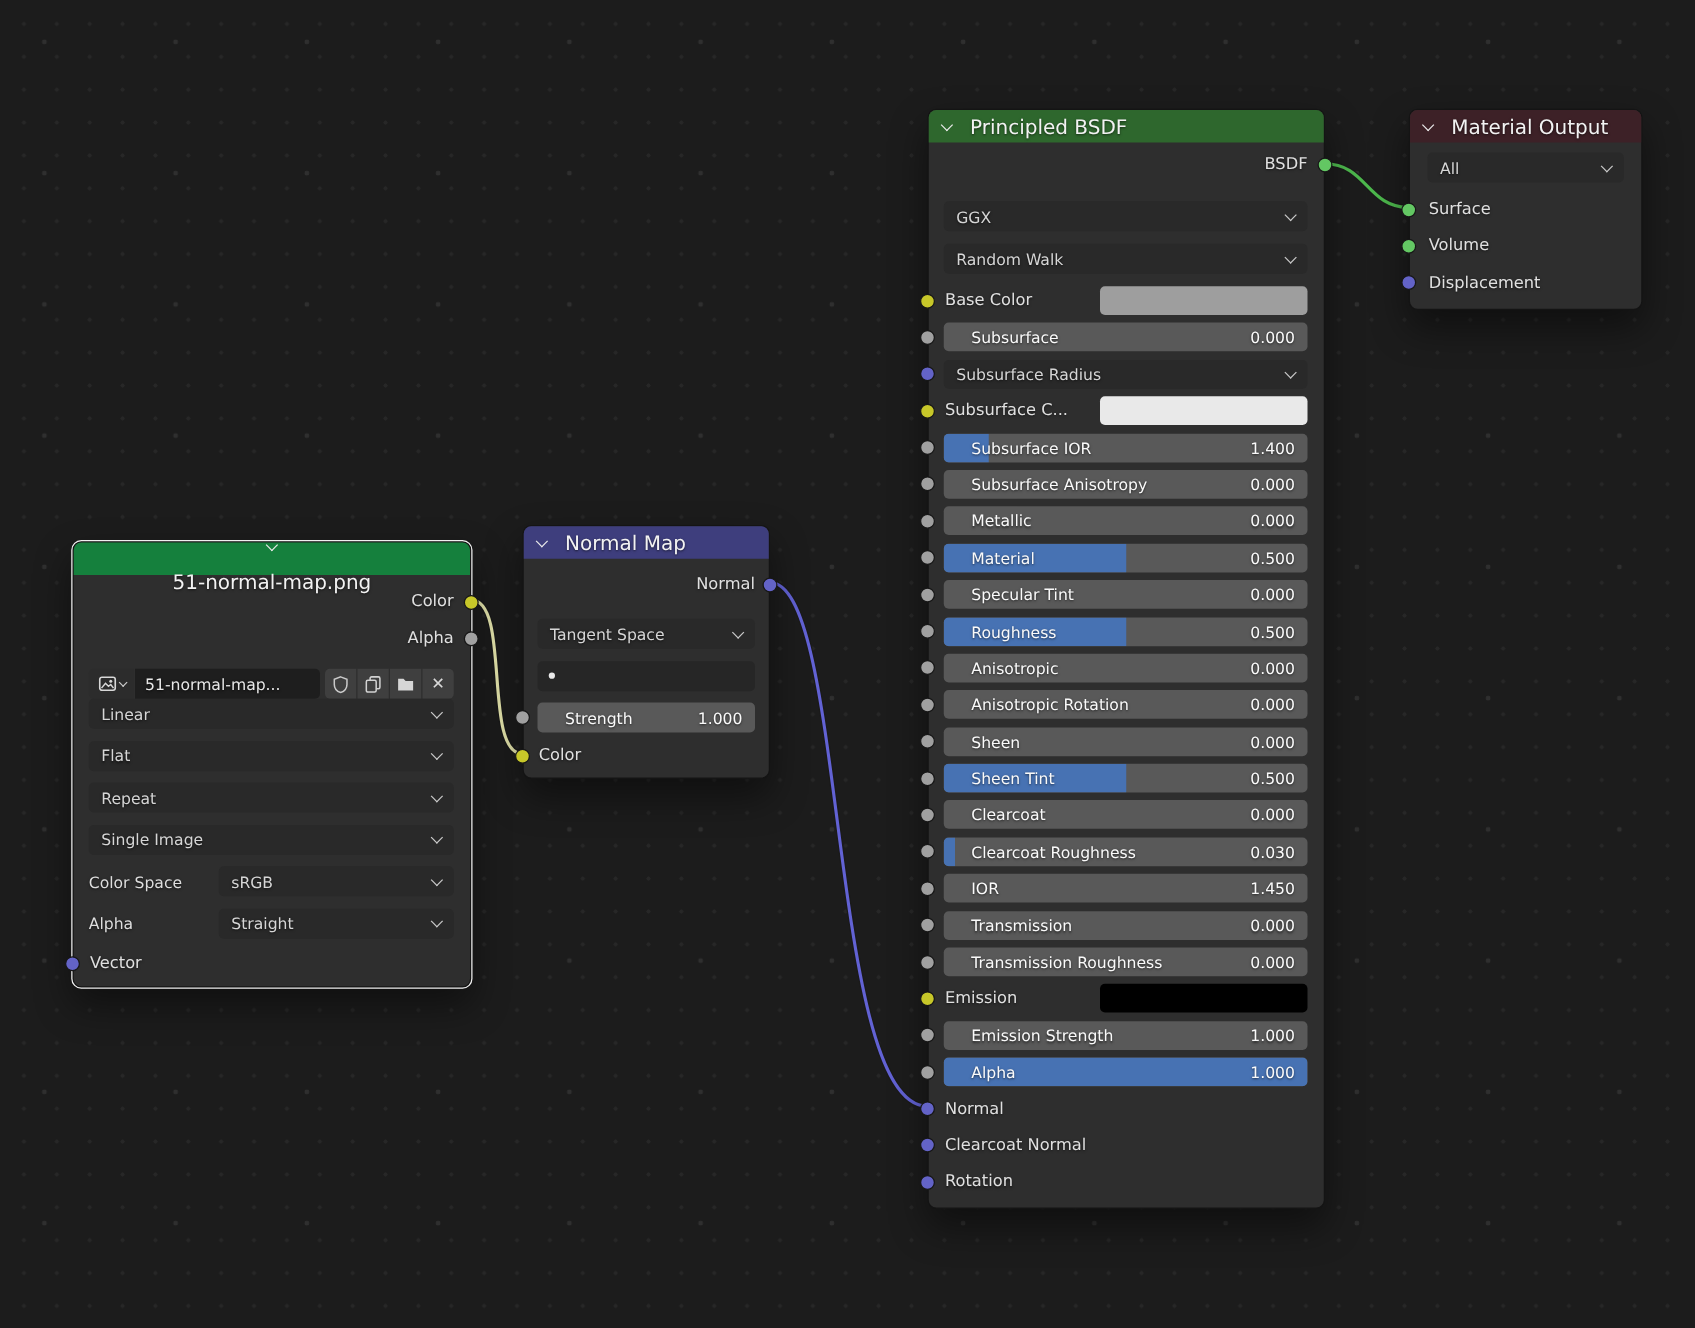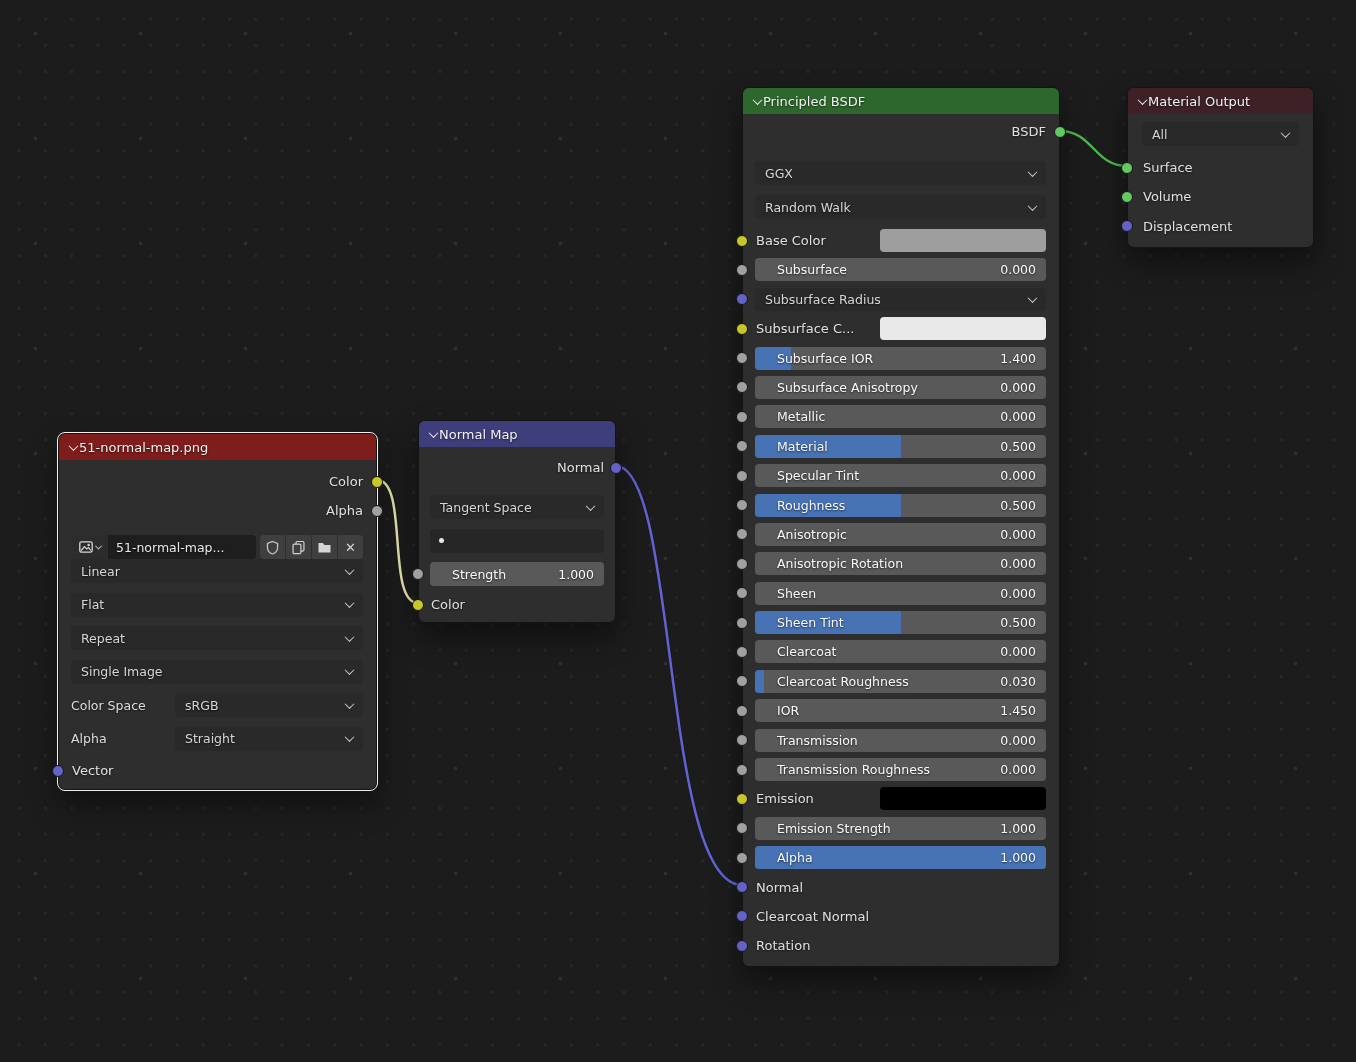--- a/index.html
+++ b/index.html
@@ -20,23 +20,23 @@
   #wires { position:absolute; left:0; top:0; z-index:0; }
 
   .node {
     position:absolute; z-index:1;
     border:1px solid #141414; border-radius:7px;
     background:#2e2e2e;
     box-shadow:0 14px 30px rgba(0,0,0,.45);
   }
   .node.selected { outline:1.5px solid #f0f0f0; }
   .nheader {
-    height:26px; display:flex; align-items:center; gap:2px;
+    height:26px; display:flex; align-items:center; gap:15px;
     padding:0 11px; border-radius:6px 6px 0 0;
-    font-size:13px; color:#f2f2f2; text-shadow:0 1px 2px rgba(0,0,0,.6);
+    font-size:16px; color:#f2f2f2; text-shadow:0 1px 2px rgba(0,0,0,.6);
   }
   .nbody { position:relative; border-radius:0 0 6px 6px; }
 
   .chev {
     width:7px; height:7px; flex:none;
     border-right:1.6px solid #cbcbcb; border-bottom:1.6px solid #cbcbcb;
     transform:rotate(45deg) translate(-1px,-1px);
   }
   .hchev { border-color:#ececec; }
 
@@ -128,21 +128,21 @@
   <svg id="wires" width="1356" height="1062">
       <path d="M377,480 C409,480 386,603 418,603" fill="none" stroke="#1a1a1a" stroke-width="4.4" stroke-linecap="round"></path>
       <path d="M377,480 C409,480 386,603 418,603" fill="none" stroke="#e6e6ad" stroke-width="2.5" stroke-linecap="round"></path>
       <path d="M616,466 C678,466 662,885 742,885" fill="none" stroke="#1a1a1a" stroke-width="4.4" stroke-linecap="round"></path>
       <path d="M616,466 C678,466 662,885 742,885" fill="none" stroke="#6262d4" stroke-width="2.5" stroke-linecap="round"></path>
       <path d="M1060,131 C1093,131 1094,166 1127,166" fill="none" stroke="#1a1a1a" stroke-width="4.4" stroke-linecap="round"></path>
       <path d="M1060,131 C1093,131 1094,166 1127,166" fill="none" stroke="#4db84d" stroke-width="2.5" stroke-linecap="round"></path>
     </svg>
 
   <div class="node selected" id="node-image">
-    <div class="nheader" style="background: #7f1d1d;">
+    <div class="nheader" style="background: #15803d; flex-direction: column;">
       <span class="chev hchev"></span>
       <span>51-normal-map.png</span>
     </div>
     <div class="nbody">
       <div class="row out">
         <span class="nlabel">Color</span>
         <span class="socket out" style="background: rgb(199, 199, 41);"></span>
       </div>
       <div class="row out">
         <span class="nlabel">Alpha</span>

